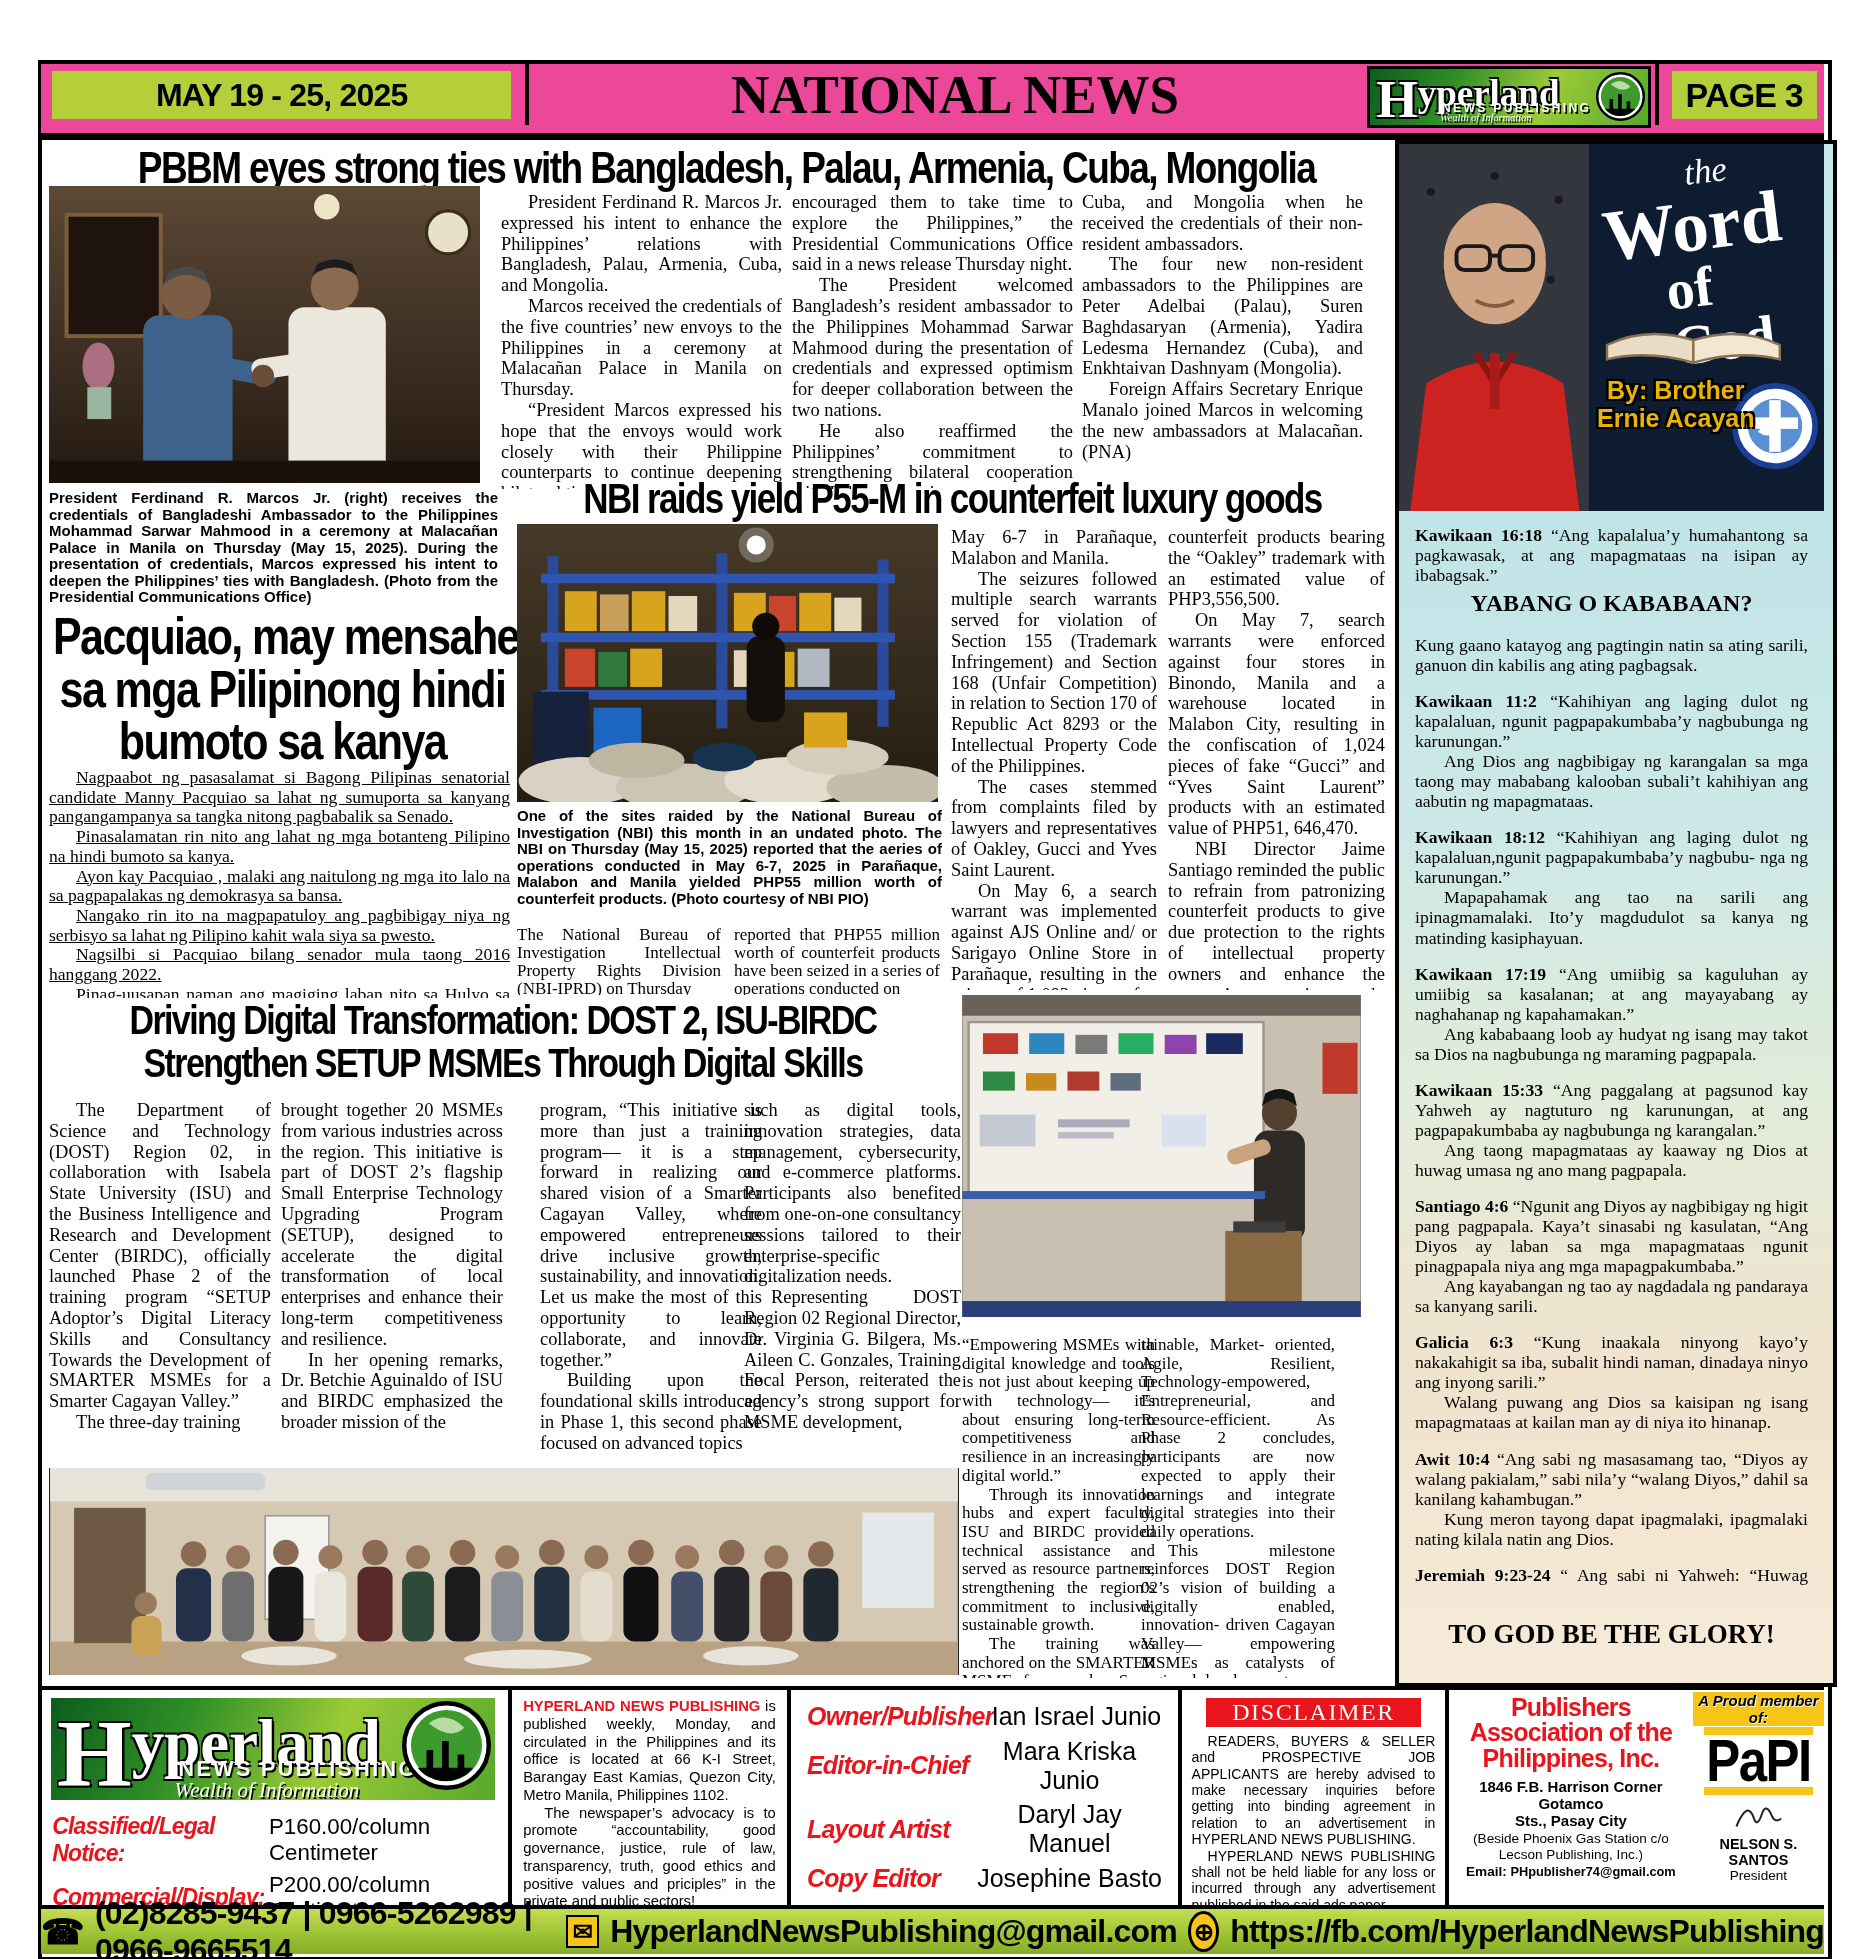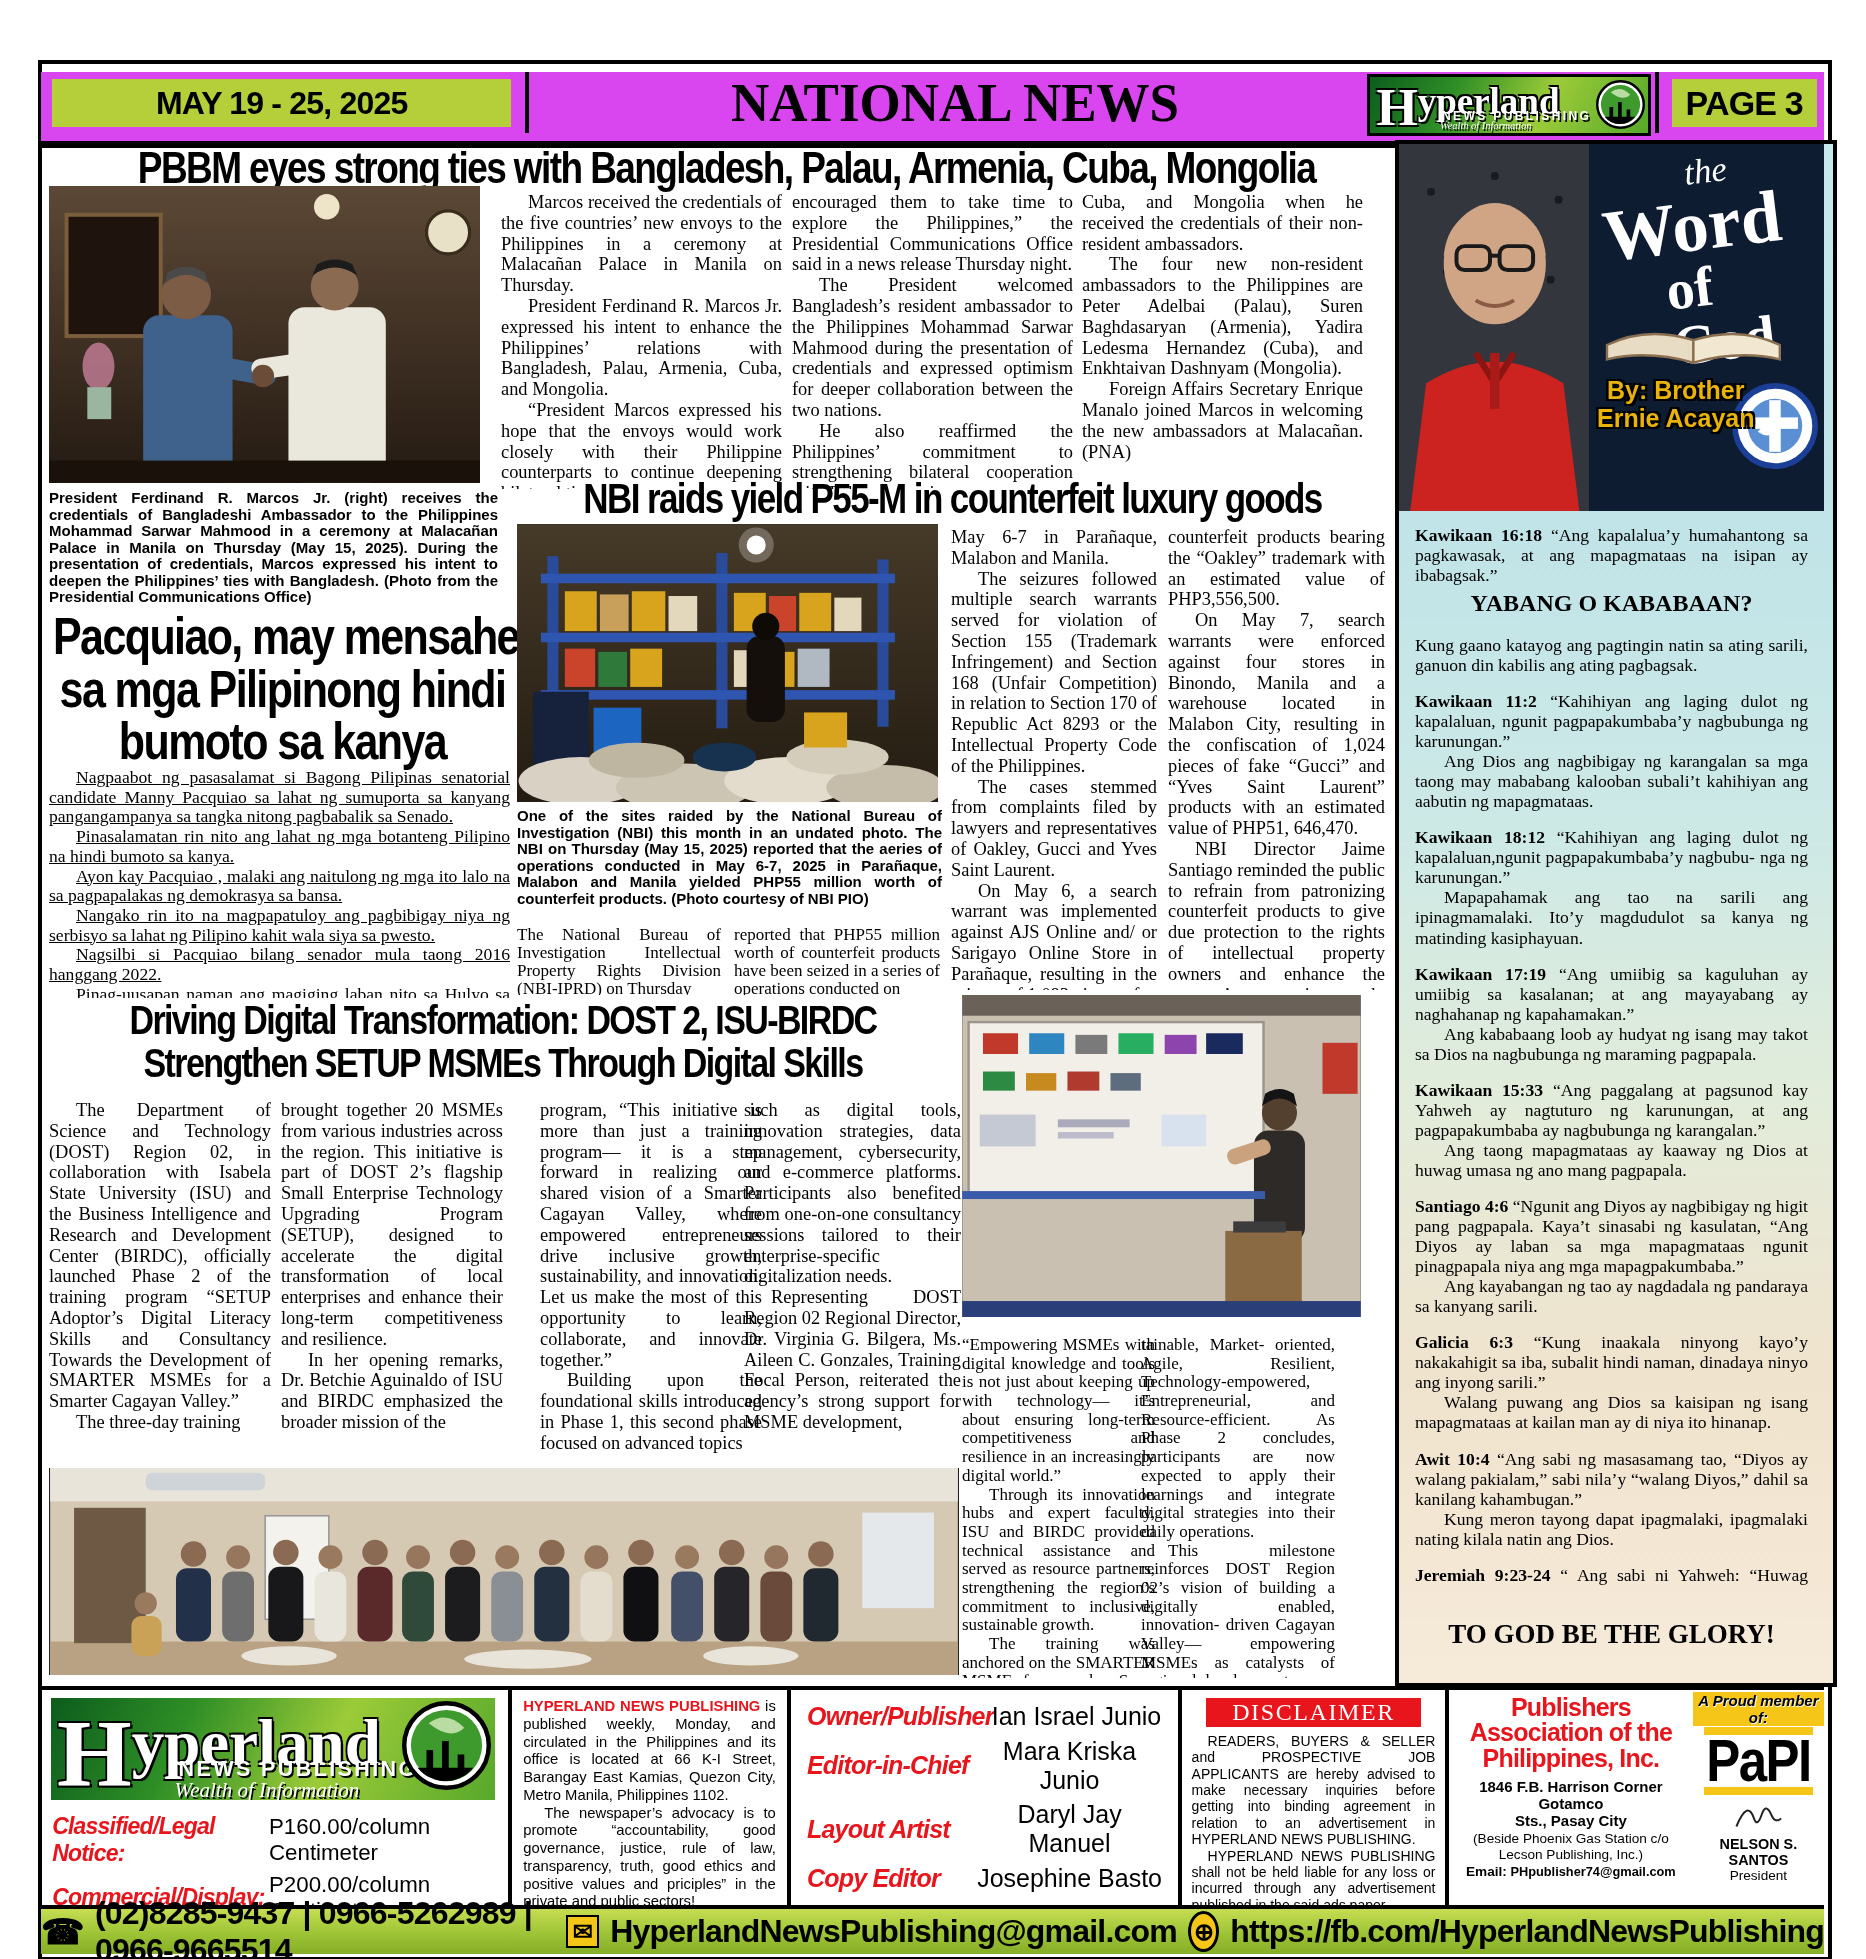--- a/index.html
+++ b/index.html
@@ -4,21 +4,21 @@
 <style>
   html,body{margin:0;padding:0;}
   body{width:1867px;height:1959px;position:relative;background:#fff;
        font-family:"Liberation Sans",sans-serif;color:#000;overflow:hidden;}
   .abs{position:absolute;}
 
   
   .page-frame{left:38px;top:60px;width:1786px;height:1893px;border:4px solid #000;}
 
   
-  .header{left:41px;top:64px;width:1783px;height:69px;background:#d946ef;border-bottom:7.2px solid #000;margin-top:8px;}
+  .header{left:41px;top:64px;width:1783px;height:69px;background:#ec4899;border-bottom:7.2px solid #000;}
   .date-cell{left:0;top:0;width:484px;height:61px;border-right:4.8px solid #000;}
   .green-chip{background:#b5cf3b;display:flex;align-items:center;justify-content:center;
               font-weight:bold;font-size:32px;letter-spacing:-0.8px;}
   .date-chip{left:11.2px;top:7.2px;width:459px;height:48px;}
   .section-title{left:495px;top:-1.6px;width:838px;height:64px;display:flex;align-items:center;justify-content:center;
        font-family:"Liberation Serif",serif;font-weight:bold;font-size:53px;letter-spacing:0px;transform:scaleY(1.05);}
   .page-cell{left:1614px;top:0;width:169px;height:61px;border-left:4.8px solid #000;}
   .page-chip{left:12.8px;top:7.2px;width:145px;height:48px;font-size:34px;}
 
   
@@ -178,22 +178,22 @@
     <rect x="300" y="152" width="122" height="220" rx="20" fill="#eae7dc"></rect>
     <circle cx="358" cy="126" r="30" fill="#8a6a50"></circle>
     <path d="M330,112 q28,-20 56,0 l-6,-14 q-22,-12 -44,0 z" fill="#1c1c1c"></path>
     <rect x="252" y="218" width="84" height="26" rx="12" fill="#eae7dc" transform="rotate(-8 252 218)"></rect>
     <circle cx="268" cy="238" r="14" fill="#6a4c38"></circle>
     <rect x="0" y="344" width="540" height="28" fill="#1a110b"></rect>
   </svg>
 </div>
 
 <div class="abs news" style="left:501px;top:192px;width:281px;height:297px;">
+    <p>President Ferdinand R. Marcos Jr. expressed his intent to enhance the Philippines’ relations with Bangladesh, Palau, Armenia, Cuba, and Mongolia.</p>
     <p>Marcos received the credentials of the five countries’ new envoys to the Philippines in a ceremony at Malacañan Palace in Manila on Thursday.</p>
-    <p>President Ferdinand R. Marcos Jr. expressed his intent to enhance the Philippines’ relations with Bangladesh, Palau, Armenia, Cuba, and Mongolia.</p>
     <p>“President Marcos expressed his hope that the envoys would work closely with their Philippine counterparts to continue deepening bilateral ties, and</p>
   </div>
 <div class="abs news" style="left:792px;top:192px;width:281px;height:297px;">
     <p class="noind">encouraged them to take time to explore the Philippines,” the Presidential Communications Office said in a news release Thursday night.</p>
     <p>The President welcomed Bangladesh’s resident ambassador to the Philippines Mohammad Sarwar Mahmood during the presentation of credentials and expressed optimism for deeper collaboration between the two nations.</p>
     <p>He also reaffirmed the Philippines’ commitment to strengthening bilateral cooperation with Palau, Armenia,</p>
   </div>
 <div class="abs news" style="left:1082px;top:192px;width:281px;height:297px;">
     <p class="noind">Cuba, and Mongolia when he received the credentials of their non-resident ambassadors.</p>
     <p>The four new non-resident ambassadors to the Philippines are Peter Adelbai (Palau), Suren Baghdasaryan (Armenia), Yadira Ledesma Hernandez (Cuba), and Enkhtaivan Dashnyam (Mongolia).</p>

